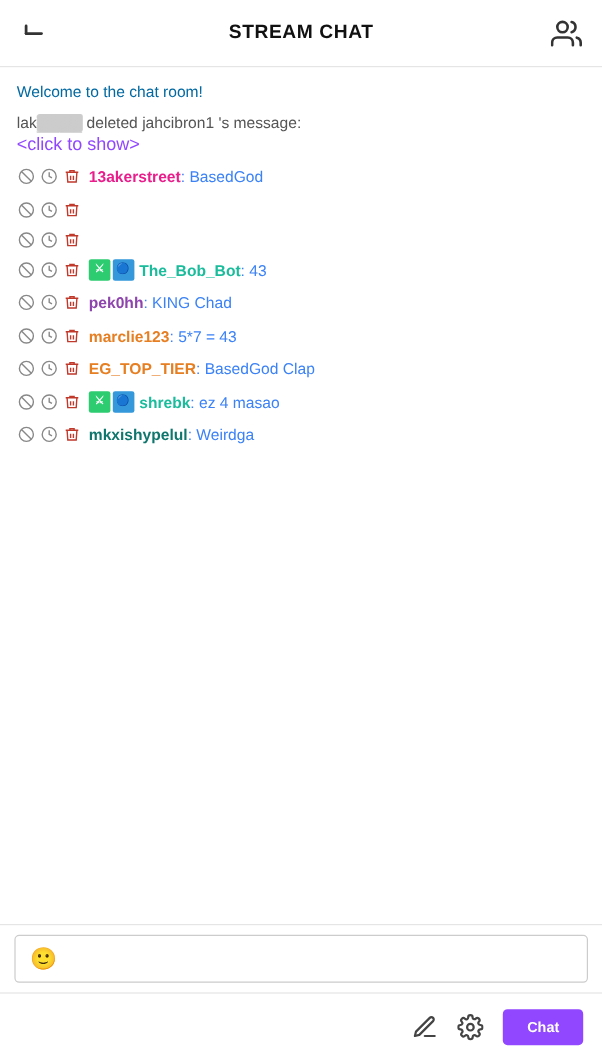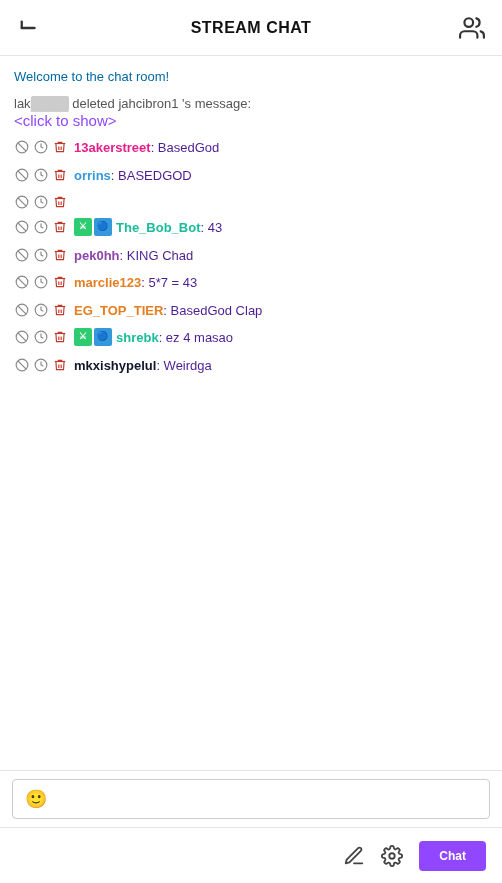--- a/index.html
+++ b/index.html
@@ -116,30 +116,30 @@
     }
 
     .msg-body {
       flex: 1;
     }
     .msg-username {
       font-weight: 700;
       cursor: pointer;
     }
     .msg-text {
-      color: #4c1d95;
+      color: #3b82f6;
     }
 
     .color-pink { color: #e91e8c; }
     .color-green { color: #00a86b; }
     .color-teal { color: #1abc9c; }
     .color-blue { color: #3498db; }
     .color-orange { color: #e67e22; }
     .color-purple { color: #8e44ad; }
-    .color-red { color: #0f172a; }
+    .color-red { color: #0f766e; }
 
     
     .input-area {
       position: absolute;
       bottom: 56px;
       left: 0;
       right: 0;
       padding: 8px 12px;
       border-top: 1px solid #e5e5e5;
       background: #fff;
@@ -281,23 +281,20 @@
       </span>
       <span class="msg-icon red">
         <svg viewBox="0 0 24 24" fill="none" stroke="currentColor" stroke-width="2">
             <polyline points="3 6 5 6 21 6"></polyline>
             <path d="M19 6l-1 14H6L5 6"></path>
             <path d="M10 11v6"></path>
             <path d="M14 11v6"></path>
             <path d="M9 6V4h6v2"></path>
           </svg>
       </span>
-    </div>
-    <div class="msg-body">
-      <span class="msg-username color-blue">orrins</span><span class="msg-text">: BASEDGOD</span>
     </div>
   </div>
 
   <div class="chat-message">
     <div class="msg-icons">
       <span class="msg-icon">
         <svg viewBox="0 0 24 24" fill="none" stroke="currentColor" stroke-width="2">
             <circle cx="12" cy="12" r="10"></circle>
             <line x1="4.93" y1="4.93" x2="19.07" y2="19.07"></line>
           </svg>

